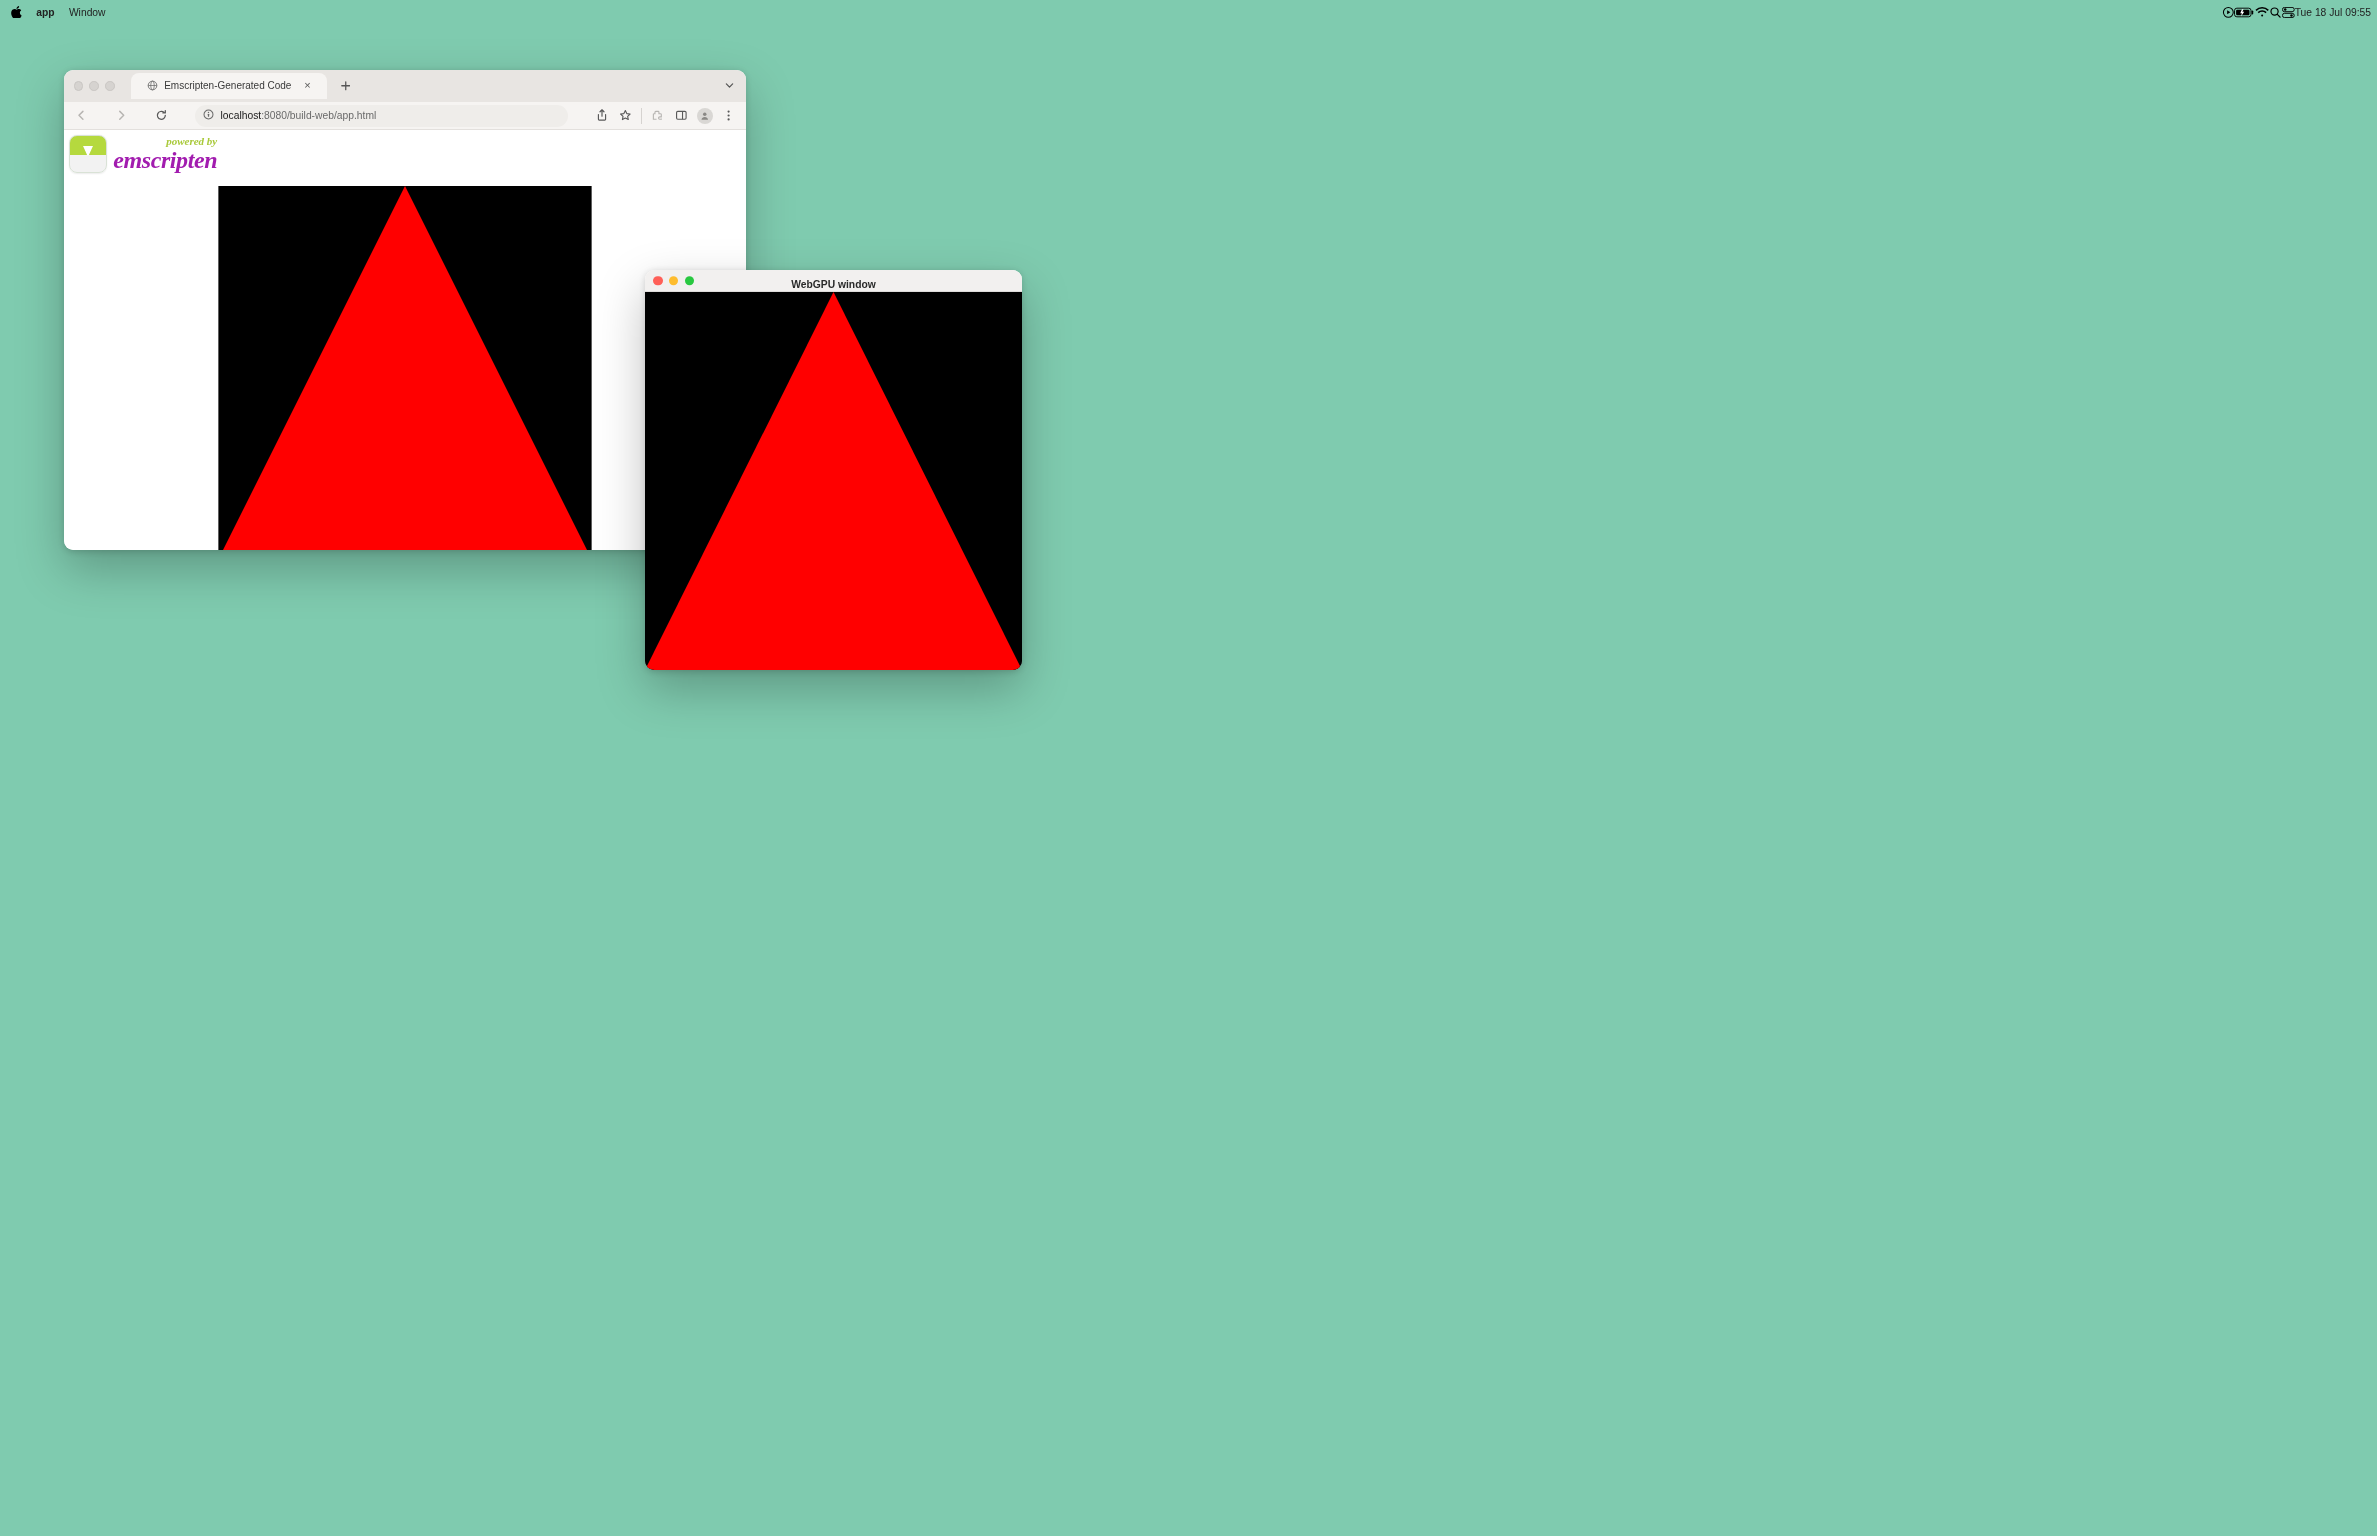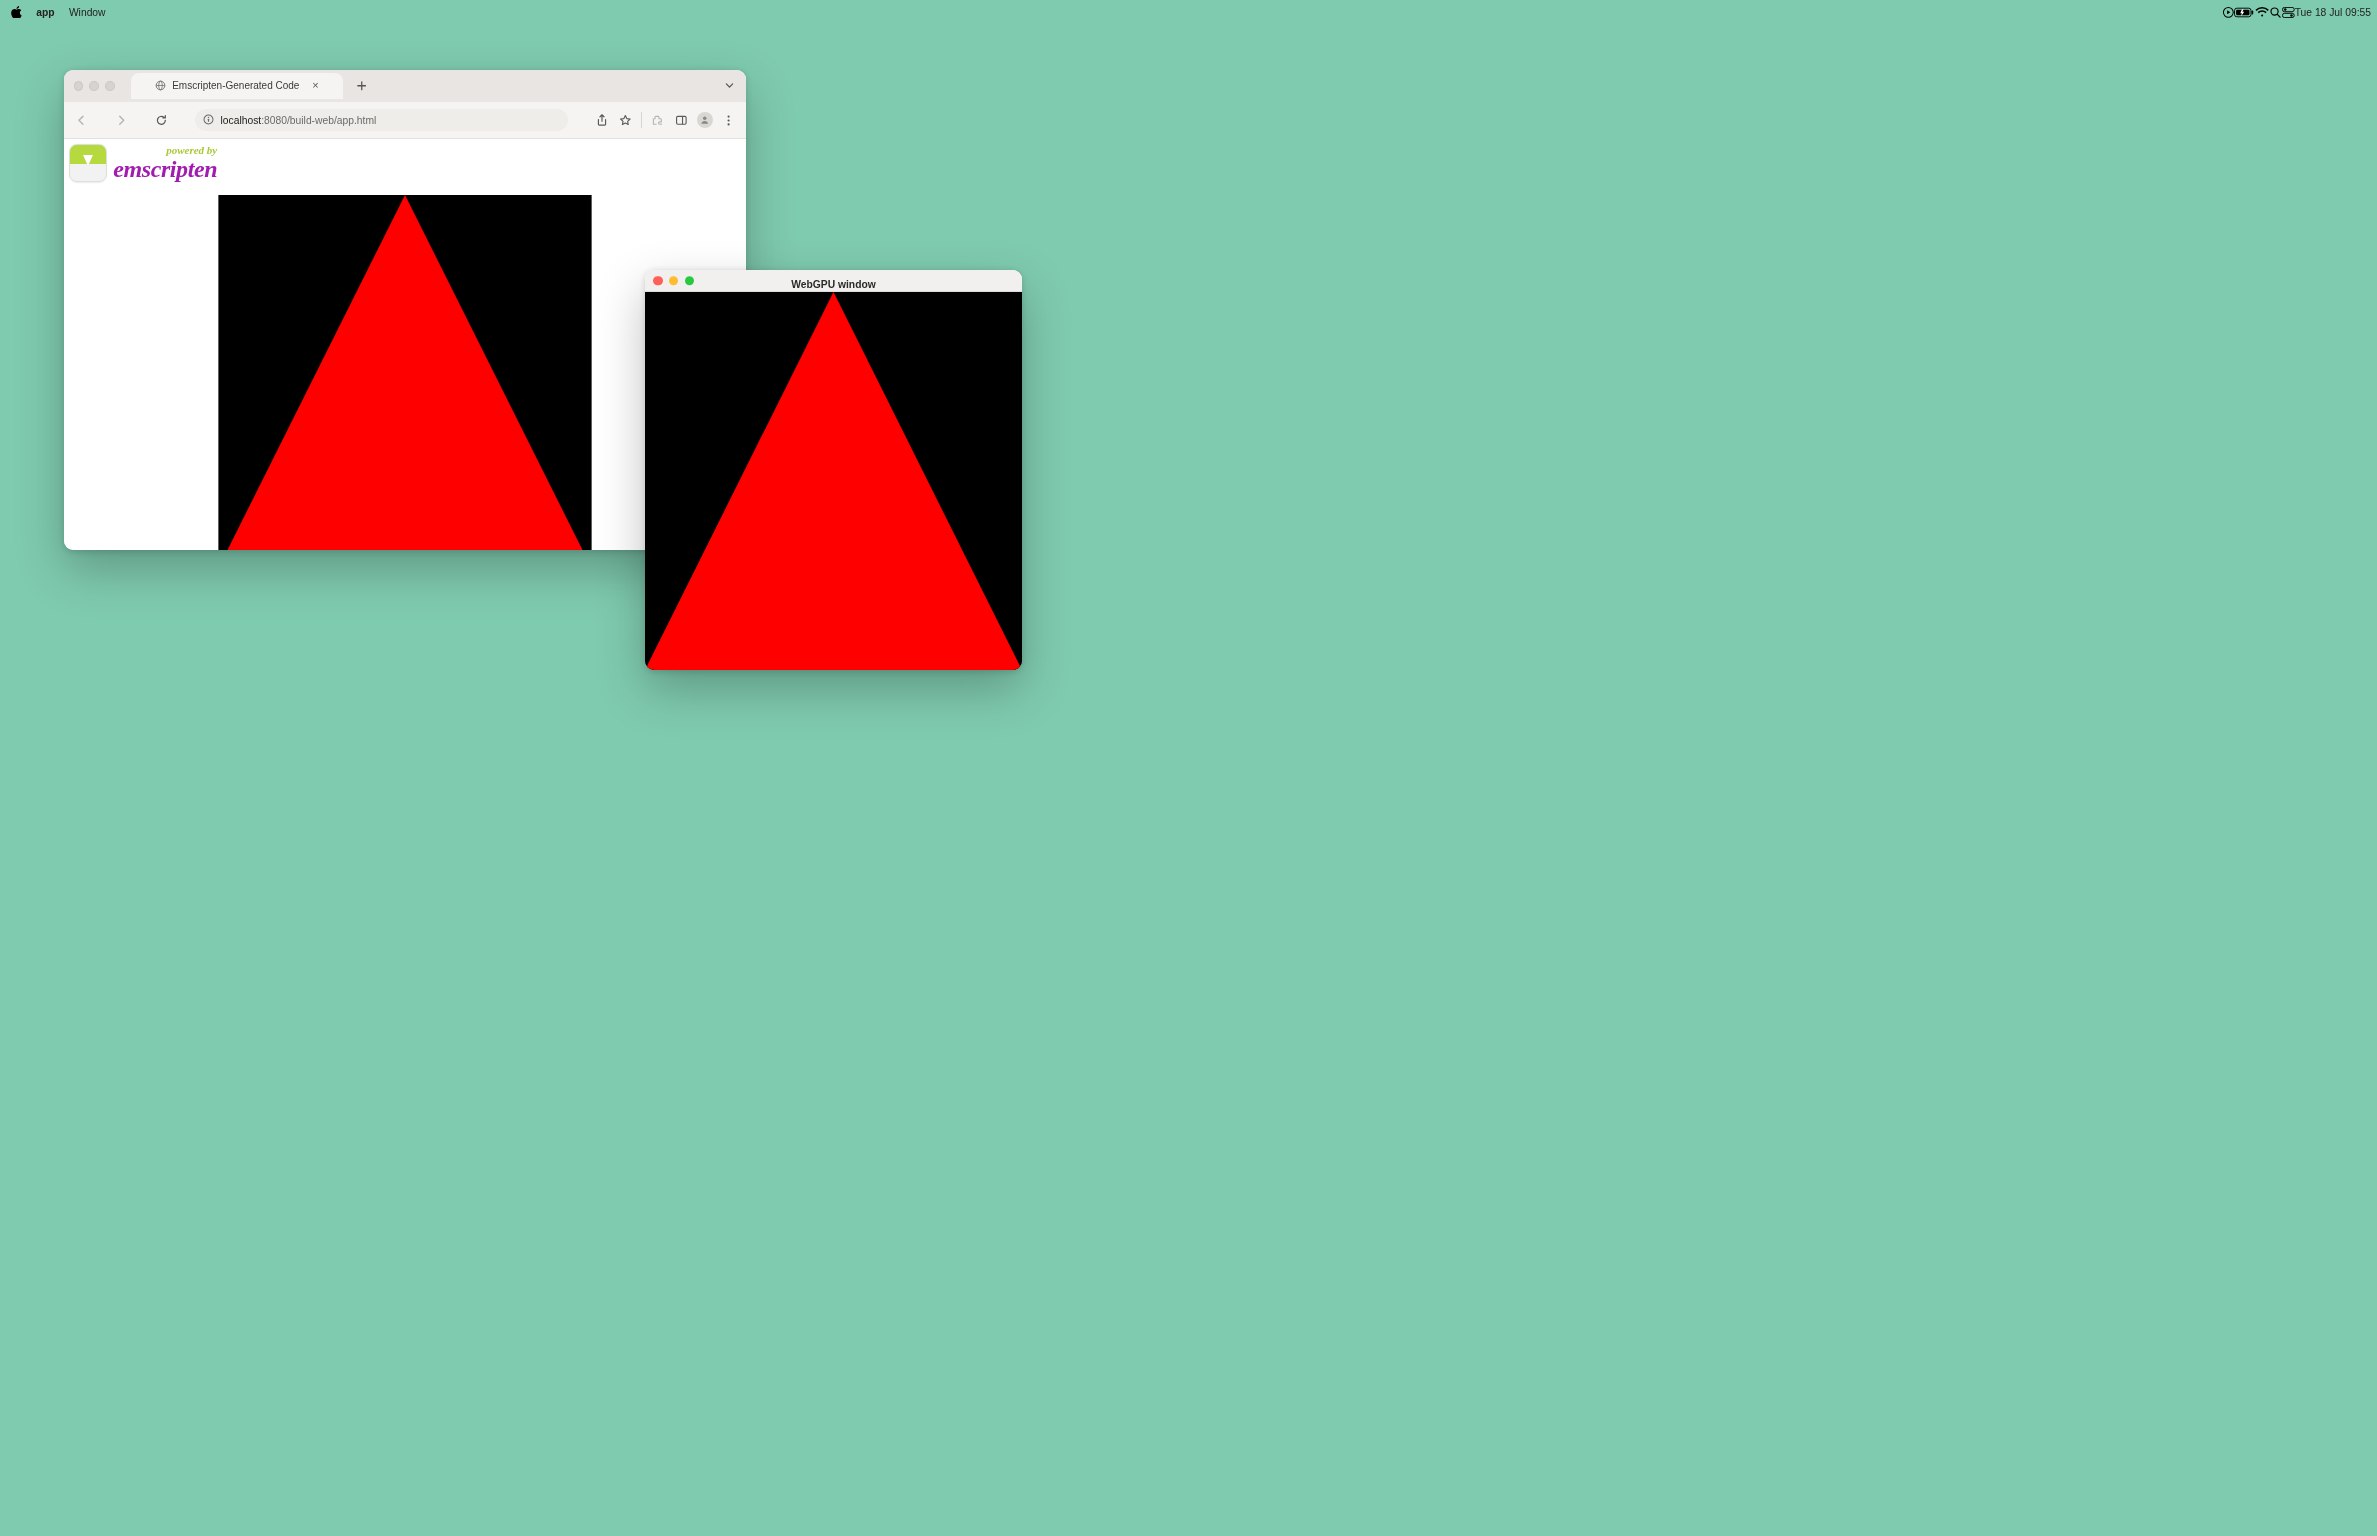--- a/index.html
+++ b/index.html
@@ -64,36 +64,36 @@
   .traffic .dot {
     width: 9.5px; height: 9.5px; border-radius: 50%;
     background: #d6d3d0;
     border: 0.8px solid #c9c6c3;
   }
   .tab {
     margin-left: 9.5px;
     background: #f6f4f2;
     height: 25.4px;
     border-radius: 8px 8px 0 0;
-    padding: 0 24px;
+    padding: 0 16px;
     display: flex;
     align-items: center;
     gap: 6.4px;
     position: relative;
     min-width: 159px;
   }
   .tab .globe { width:11px; height:11px; }
   .tab-title { font-size: 10px; color: #3a3a3a; }
   .tab .close { margin-left: 6.4px; font-size: 11px; color: #555; line-height: 1; }
   .newtab { margin-left: 11px; width: 16px; height: 16px; display:flex; align-items:center; justify-content:center; color:#555; }
   .tabstrip .spacer { flex: 1; }
   .tabstrip .chevron { margin-right: 4.8px; color:#555; }
 
   .toolbar {
-    height: 37px;
+    height: 28px;
     background: #f6f4f2;
     border-bottom: 0.8px solid #e3e0dd;
     display: flex;
     align-items: center;
     padding: 0 6.4px;
     gap: 18px;
   }
   .icon-btn {
     width: 22px; height: 22px;
     display:flex; align-items:center; justify-content:center;

